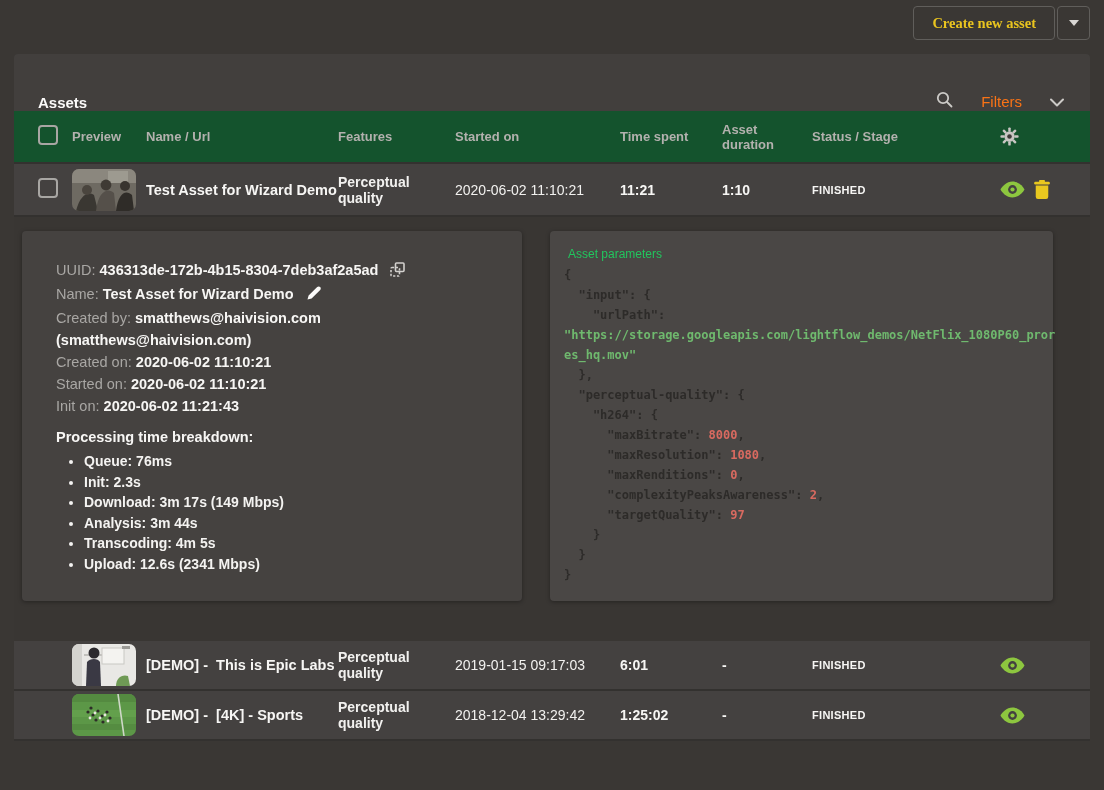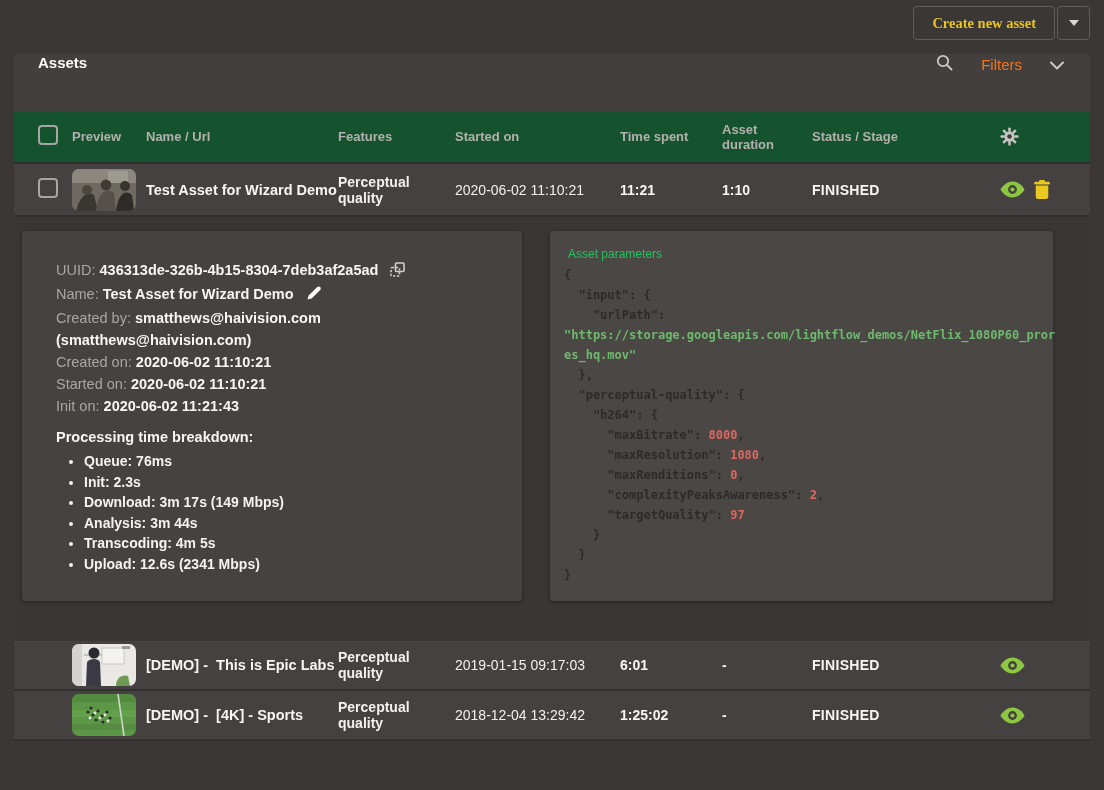--- a/index.html
+++ b/index.html
@@ -23,38 +23,38 @@
     font-family:Liberation Serif, serif; cursor:pointer;
   }
   .btn-caret {
     background:transparent; border:1px solid #605e5b; border-radius:4px;
     width:33px; height:34px; display:flex; align-items:center; justify-content:center; cursor:pointer;
   }
   .caret-down { width:0; height:0; border-left:5px solid transparent; border-right:5px solid transparent; border-top:6px solid #d9d7d4; }
 
   
   .panel { margin:0 14px; background:#423f3d; border-radius:4px 4px 0 0; }
-  .panel-header { height:57px; display:flex; align-items:flex-start; justify-content:space-between; padding:0 26px 0 24px; }
+  .panel-header { height:57px; display:flex; align-items:flex-end; justify-content:space-between; padding:0 26px 0 24px; }
   .panel-title { font-size:15px; font-weight:600; color:#fbfaf9; }
   .filters { display:flex; align-items:center; gap:28px; color:#f97316; font-size:15px; cursor:pointer; }
 
   
   .grid-row {
     display:grid;
     grid-template-columns:34px 74px 192px 117px 165px 102px 90px 188px 1fr;
     align-items:center; padding-left:24px; padding-right:16px;
   }
   .thead { height:53px; background:#14532d; color:#b3b1ae; font-size:13px; font-weight:600; border-bottom:2px solid #33312f; }
   .trow { height:53px; background:#444140; font-size:14px; border-bottom:2px solid #33312f; cursor:pointer; }
   .trow.short { height:50px; }
   .cell-name { font-weight:600; color:#f7f6f4; font-size:14.5px; white-space:pre; }
   .cell-feat { font-weight:600; color:#f2f1ef; }
   .cell-date { color:#f2f1ef; }
   .cell-time, .cell-dur { font-weight:700; color:#f7f6f4; }
-  .cell-status { font-weight:600; font-size:14px; letter-spacing:.3px; color:#f7f6f4; }
+  .cell-status { font-weight:600; font-size:11px; letter-spacing:.3px; color:#f7f6f4; }
   .cell-actions { display:flex; align-items:center; gap:9px; }
 
   .checkbox { width:20px; height:20px; border:2px solid #a8a6a3; border-radius:4px; background:transparent; cursor:pointer; }
   .thumb { width:64px; height:42px; border-radius:7px; overflow:hidden; display:block; }
   .thumb svg { display:block; }
 
   .icon-btn { background:none; border:none; padding:0; cursor:pointer; display:flex; align-items:center; }
 
   
   .expanded { background:#393633; padding:14px 8px 40px 8px; display:flex; gap:28px; }
@@ -176,21 +176,21 @@
             <path d="M1.4 5 H12.6 V15 a2 2 0 0 1 -2 2 H3.4 a2 2 0 0 1 -2 -2 Z"></path>
           </svg>
         </button>
       </span>
     </div>
 
     <div class="expanded">
 
       <div class="card card-left">
         <div class="info-line">
-          <span>UUID:</span> <b>436313de-326b-4b15-8304-7deb3af2a5ad</b>
+          <span>UUID:</span> <b>436313de-172b-4b15-8304-7deb3af2a5ad</b>
           <span class="iconspace">
             <svg width="15" height="15" viewBox="0 0 15 15" fill="none">
               <rect x="5.5" y="1" width="8.5" height="8.5" rx="1" stroke="#d2d0cd" stroke-width="1.6"></rect>
               <rect x="1" y="5.5" width="8.5" height="8.5" rx="1" stroke="#d2d0cd" stroke-width="1.6" stroke-dasharray="2.2 1.6"></rect>
             </svg>
           </span>
         </div>
         <div class="info-line">
           <span>Name:</span> <b>Test Asset for Wizard Demo</b>
           <span class="iconspace">

